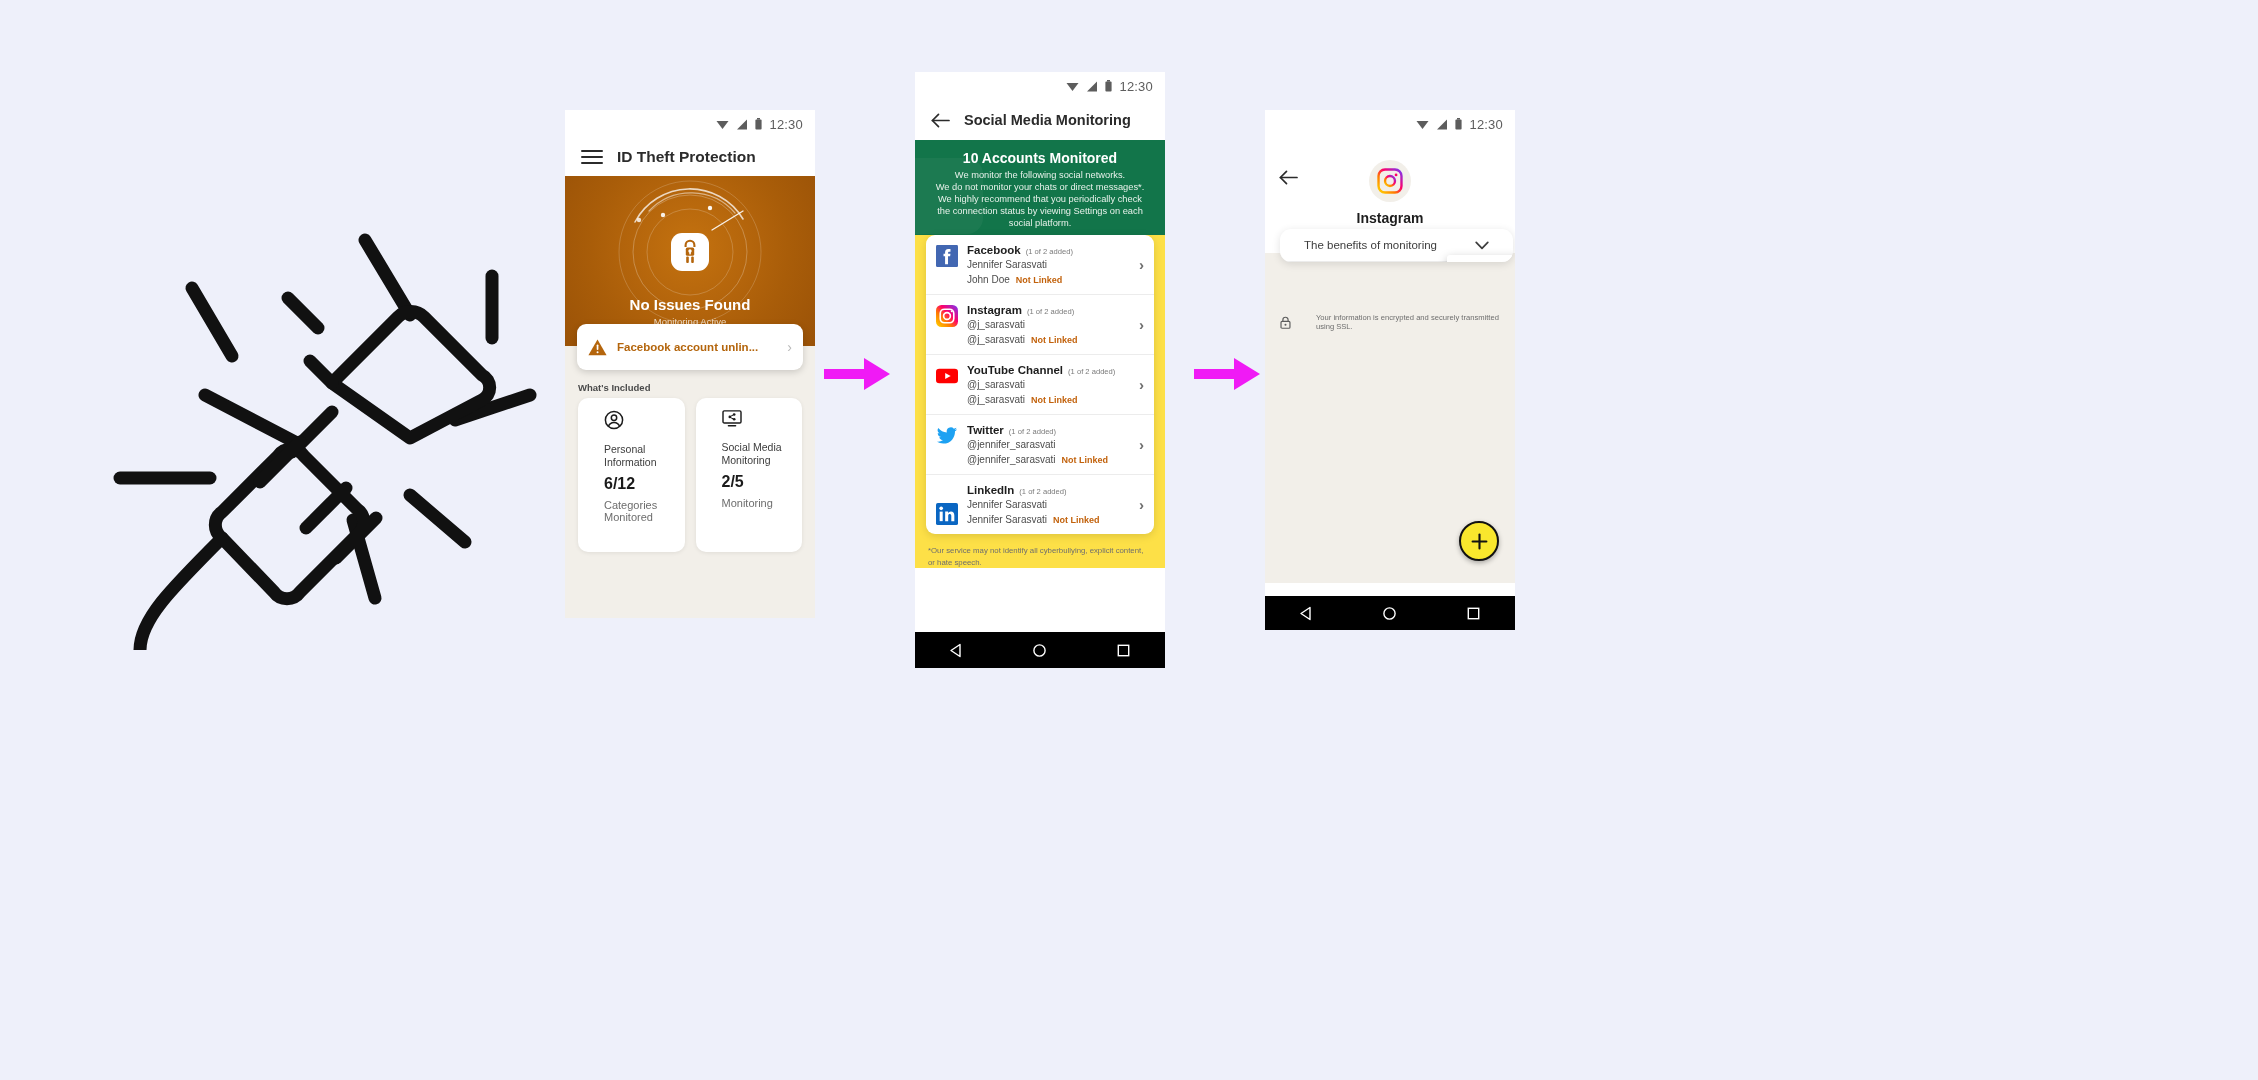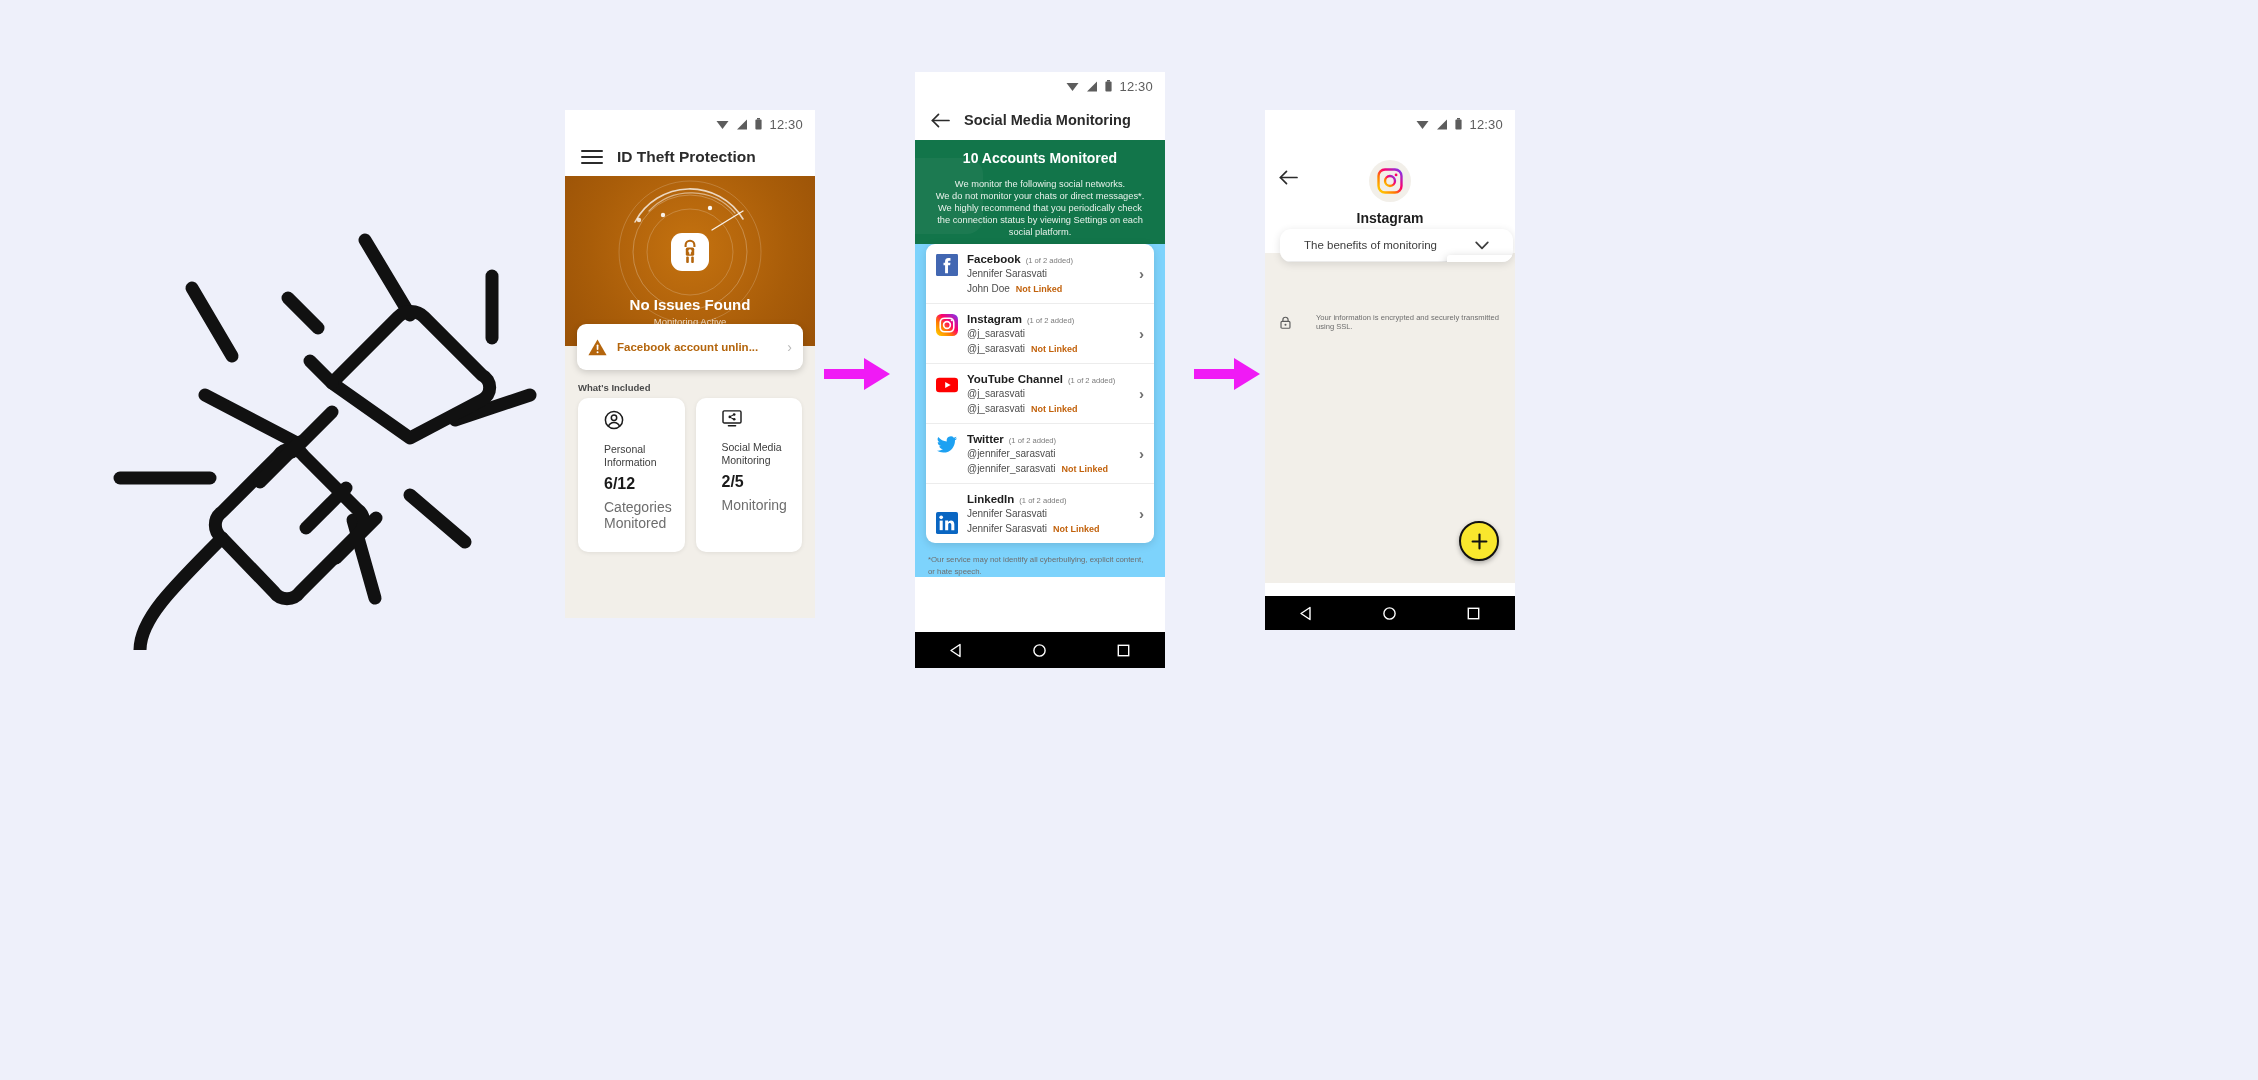--- a/index.html
+++ b/index.html
@@ -70,35 +70,35 @@
     white-space:nowrap;overflow:hidden;}
   .alertcard .chev{color:#b9b9b9;font-size:14px;}
   .sectionlabel{position:absolute;left:13px;top:36px;font-size:9.5px;font-weight:bold;color:#4a4a4a;}
   .cards{position:absolute;left:13px;top:52px;right:13px;display:flex;gap:11px;}
   .infocard{
     flex:1;background:#fff;border-radius:10px;height:154px;padding:12px 11px 0 26px;
     box-shadow:0 1px 4px rgba(0,0,0,.08);box-sizing:border-box;
   }
   .infocard .cname{font-size:10.5px;color:#3c3c3c;line-height:1.25;margin-top:9px;}
   .infocard .cval{font-size:16px;font-weight:bold;color:#1b1b1b;margin-top:6px;}
-  .infocard .cdesc{font-size:14px;color:#6d6d6d;margin-top:6px;}
+  .infocard .cdesc{font-size:11px;color:#6d6d6d;margin-top:6px;}
   .navbar{background:#000;display:flex;align-items:center;justify-content:space-around;}
   .navbar svg{display:block;}
 
   
   #phone2{left:915px;top:72px;width:250px;height:596px;}
   #phone2 .appbar{height:40px;}
   #phone2 .appbar .title{font-size:14.5px;}
   .greenhdr{
     position:relative;background:#12754a;padding:10px 8px 46px 8px;overflow:hidden;
   }
   .greenhdr .wm{position:absolute;background:rgba(255,255,255,.045);}
   .greenhdr h2{margin:0;color:#fff;font-size:14px;font-weight:bold;text-align:center;position:relative;}
-  .greenhdr p{margin:13px 0 0 0;color:#e7f1ea;font-size:9.3px;line-height:1.28;text-align:center;position:relative;}
-  .body2{background:#7dd3fc;position:relative;padding-bottom:0;}
+  .greenhdr p{margin:4px 0 0 0;color:#e7f1ea;font-size:9.3px;line-height:1.28;text-align:center;position:relative;}
+  .body2{background:#fde047;position:relative;padding-bottom:0;}
   .acctcard{
     position:relative;margin:-40px 11px 0 11px;background:#fff;border-radius:9px;
     box-shadow:0 2px 8px rgba(0,0,0,.13);overflow:hidden;
   }
   .acctrow{display:flex;align-items:flex-start;padding:9px 10px 9px 10px;gap:9px;
     border-bottom:1px solid #ececec;}
   .acctrow:last-child{border-bottom:none;align-items:flex-end;}
   .acctrow .logo{width:22px;height:22px;flex:0 0 22px;margin-top:1px;}
   .acctrow .info{flex:1;min-width:0;}
   .acctrow .l1{display:flex;align-items:baseline;gap:5px;}

